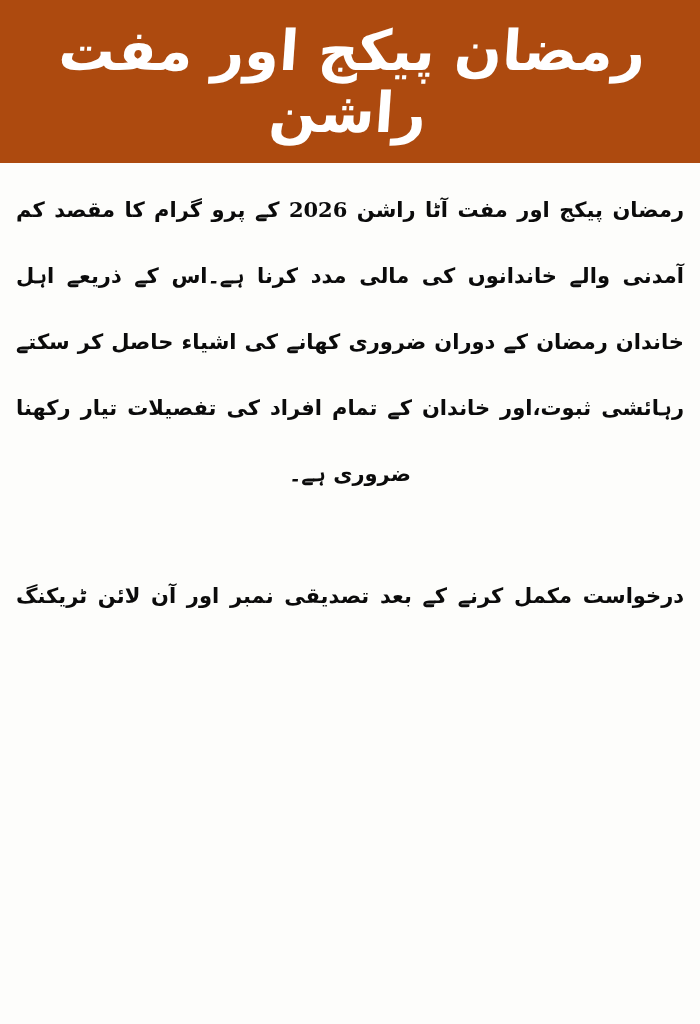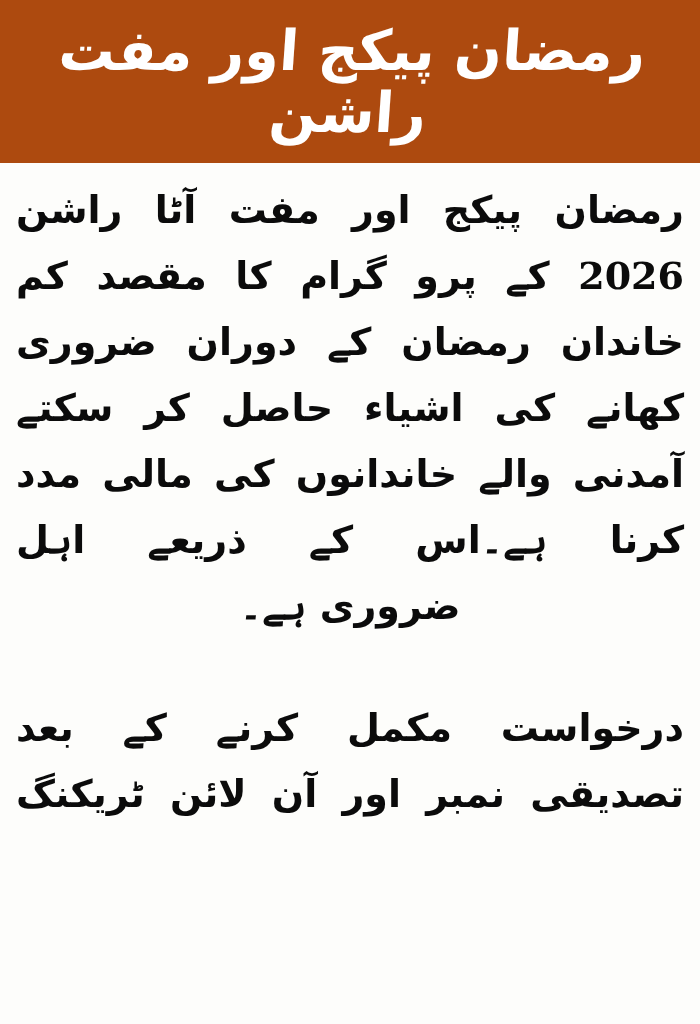--- a/index.html
+++ b/index.html
@@ -35,21 +35,21 @@
   }
   .article-body {
     padding: 14px 16px 0 16px;
     direction: rtl;
   }
   .paragraph { display: block; }
   .paragraph + .paragraph { margin-top: 56px; }
   .paragraph-line {
     direction: rtl;
     color: #0B0B0B;
-    font-size: 38px;
+    font-size: 21px;
     font-weight: 700;
     line-height: 66px;
     text-align: justify;
     text-align-last: justify;
     font-family: "DejaVu Serif", "DejaVu Sans", serif;
   }
   .paragraph-line.centered {
     text-align: left;
     text-align-last: center;
   }
@@ -60,22 +60,23 @@
 <div class="page">
 
   <div class="header-banner">
     <h1 class="page-title">رمضان پیکج اور مفت راشن</h1>
   </div>
 
   <div class="article-body">
 
     <div class="paragraph">
       <div class="paragraph-line">رمضان پیکج اور مفت آٹا راشن 2026 کے پرو گرام کا مقصد کم</div>
+      <div class="paragraph-line">آمدنی والے خاندانوں کی مالی مدد کرنا ہے۔اس کے ذریعے اہل</div>
       <div class="paragraph-line">خاندان رمضان کے دوران ضروری کھانے کی اشیاء حاصل کر سکتے</div>
-      <div class="paragraph-line">آمدنی والے خاندانوں کی مالی مدد کرنا ہے۔اس کے ذریعے اہل</div>
+      <div class="paragraph-line">رہائشی ثبوت،اور خاندان کے تمام افراد کی تفصیلات تیار رکھنا</div>
       <div class="paragraph-line centered">ضروری ہے۔</div>
     </div>
 
     <div class="paragraph">
       <div class="paragraph-line">درخواست مکمل کرنے کے بعد تصدیقی نمبر اور آن لائن ٹریکنگ</div>
 
     </div>
 
   </div>
 </div>

